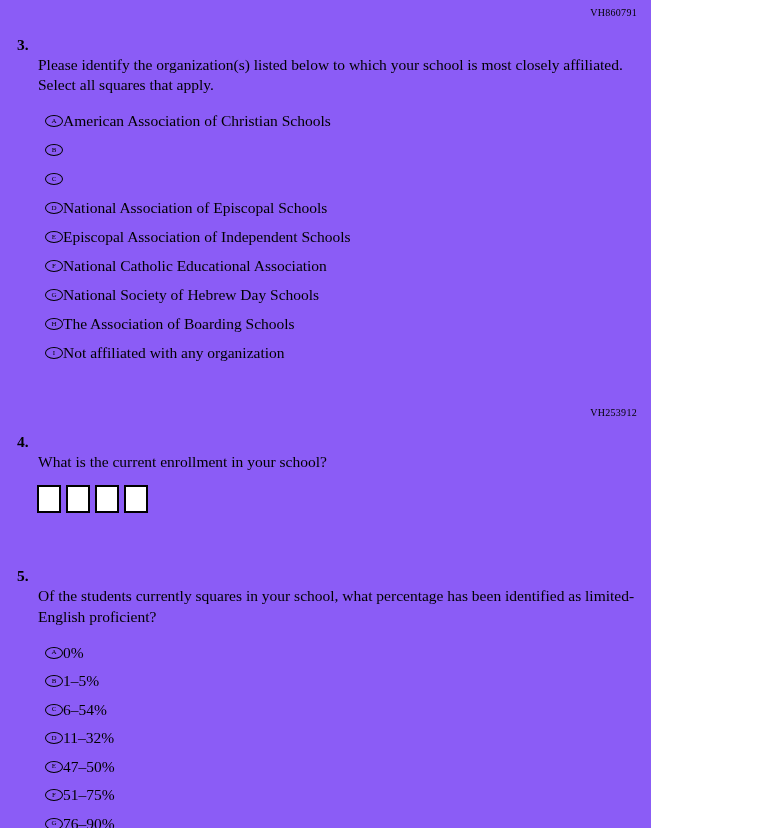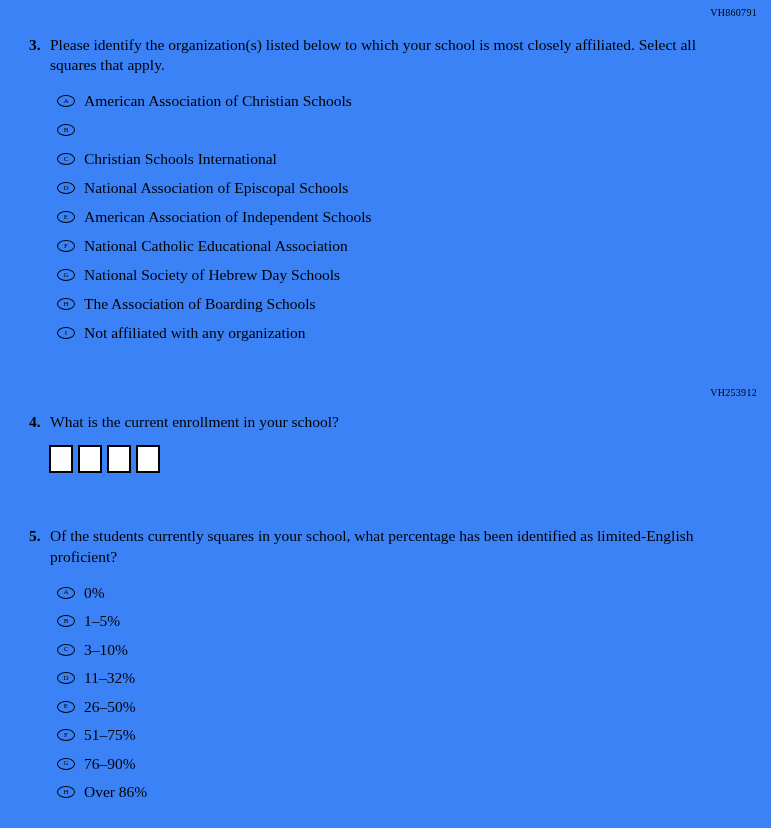--- a/index.html
+++ b/index.html
@@ -1,47 +1,46 @@
 <!DOCTYPE html>
 <html><head>
 <meta charset="utf-8">
 <style>
   html, body { margin: 0; padding: 0; background: #ffffff; }
   .page {
     position: relative;
-    width: 771px;
+    width: 651px;
     height: 828px;
     box-sizing: border-box;
-    background: #3b82f6;
+    background: #8b5cf6;
     color: #000;
     font-family: "Liberation Serif", "DejaVu Serif", serif;
     overflow: hidden;
     padding-top: 6px;
-    padding-left: 12px;
   }
   .code {
     text-align: right;
     padding-right: 14px;
     font-size: 10px;
     letter-spacing: 0.3px;
     height: 13px;
     line-height: 13px;
   }
   .question {
     display: flex;
     padding-left: 17px;
     font-size: 15.5px;
     line-height: 1.32;
   }
   .qnum {
     font-weight: bold;
     width: 21px;
     flex: none;
   }
-  .qtext { width: 655px; }
+  .qtext { width: 655px; margin-top: 20px; }
   .opts {
     padding-left: 45px;
     margin-top: 11px;
   }
   .opt {
     display: flex;
     align-items: center;
     height: 29px;
   }
   .opt-small .opt { height: 28.5px; }
@@ -52,21 +51,20 @@
     border: 1px solid #000;
     border-radius: 50%;
     display: flex;
     align-items: center;
     justify-content: center;
     font-size: 7px;
     line-height: 1;
     cursor: pointer;
   }
   .opt-label {
-    margin-left: 9px;
     font-size: 15.5px;
     white-space: nowrap;
   }
   .digit-boxes {
     padding-left: 37px;
     margin-top: 13px;
     display: flex;
   }
   .digit-box {
     width: 20px;
@@ -104,33 +102,32 @@
     </div>
     <div class="opt">
       <span class="oval">
           <span>B</span>
         </span>
     </div>
     <div class="opt">
       <span class="oval">
           <span>C</span>
         </span>
-      <span class="opt-label">Christian Schools International</span>
     </div>
     <div class="opt">
       <span class="oval">
           <span>D</span>
         </span>
       <span class="opt-label">National Association of Episcopal Schools</span>
     </div>
     <div class="opt">
       <span class="oval">
           <span>E</span>
         </span>
-      <span class="opt-label">American Association of Independent Schools</span>
+      <span class="opt-label">Episcopal Association of Independent Schools</span>
     </div>
     <div class="opt">
       <span class="oval">
           <span>F</span>
         </span>
       <span class="opt-label">National Catholic Educational Association</span>
     </div>
     <div class="opt">
       <span class="oval">
           <span>G</span>
@@ -189,33 +186,33 @@
     <div class="opt">
       <span class="oval">
           <span>B</span>
         </span>
       <span class="opt-label">1–5%</span>
     </div>
     <div class="opt">
       <span class="oval">
           <span>C</span>
         </span>
-      <span class="opt-label">3–10%</span>
+      <span class="opt-label">6–54%</span>
     </div>
     <div class="opt">
       <span class="oval">
           <span>D</span>
         </span>
       <span class="opt-label">11–32%</span>
     </div>
     <div class="opt">
       <span class="oval">
           <span>E</span>
         </span>
-      <span class="opt-label">26–50%</span>
+      <span class="opt-label">47–50%</span>
     </div>
     <div class="opt">
       <span class="oval">
           <span>F</span>
         </span>
       <span class="opt-label">51–75%</span>
     </div>
     <div class="opt">
       <span class="oval">
           <span>G</span>

